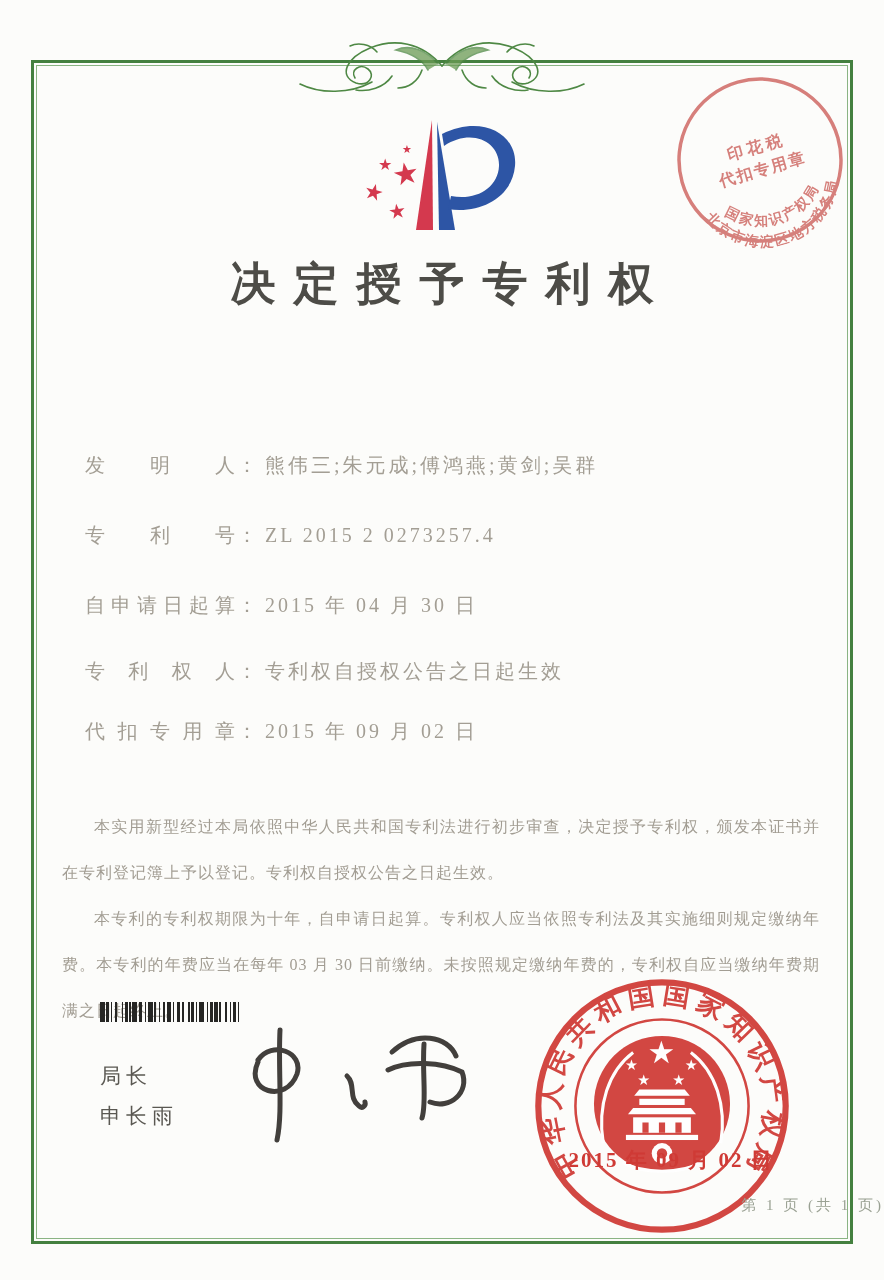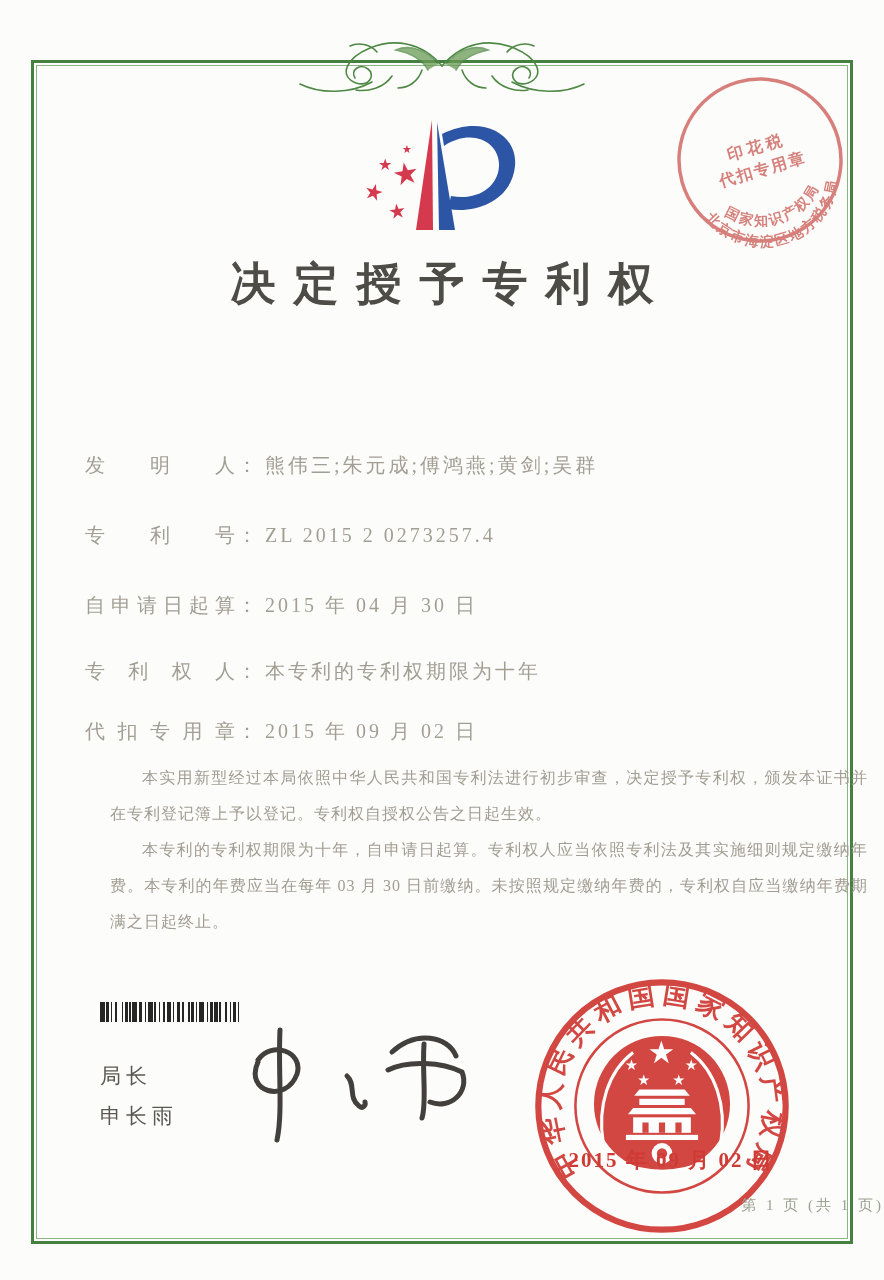--- a/index.html
+++ b/index.html
@@ -25,23 +25,23 @@
   .title{position:absolute;left:0;top:254px;width:100%;text-align:center;
     font-size:45px;font-weight:700;letter-spacing:18px;color:#4d4c47;text-indent:18px;}
   
   .field{position:absolute;left:85px;font-size:20px;color:#a39e94;
     letter-spacing:2px;white-space:nowrap;}
   .f-label{display:inline-block;width:152px;text-align:justify;
     text-align-last:justify;vertical-align:bottom;}
   .f-colon{display:inline-block;margin-right:6px;}
   .f-value{letter-spacing:3px;}
   
-  .body-text{position:absolute;left:62px;top:760px;width:758px;
-    font-size:16px;line-height:36px;color:#a29d93;text-align:justify;
-    letter-spacing:1px;margin-left:48px;}
+  .body-text{position:absolute;left:62px;top:804px;width:758px;
+    font-size:16px;line-height:46px;color:#a29d93;text-align:justify;
+    letter-spacing:1px;}
   .body-text p{margin:0;text-indent:2em;}
   
   .barcode{position:absolute;left:100px;top:1002px;width:238px;height:20px;
     display:flex;align-items:stretch;}
   .barcode .b{background:#262624;}
   .barcode .w{background:transparent;}
   
   .sig-title{position:absolute;left:100px;top:1062px;font-size:21px;
     letter-spacing:5px;color:#5a5852;}
   .sig-name{position:absolute;left:100px;top:1102px;font-size:21px;
@@ -116,21 +116,21 @@
   <div class="field" style="top:452px">
     <span class="f-label">发明人</span><span class="f-colon">：</span><span class="f-value">熊伟三;朱元成;傅鸿燕;黄剑;吴群</span>
   </div>
   <div class="field" style="top:522px">
     <span class="f-label">专利号</span><span class="f-colon">：</span><span class="f-value">ZL 2015 2 0273257.4</span>
   </div>
   <div class="field" style="top:592px">
     <span class="f-label">自申请日起算</span><span class="f-colon">：</span><span class="f-value">2015 年 04 月 30 日</span>
   </div>
   <div class="field" style="top:658px">
-    <span class="f-label">专利权人</span><span class="f-colon">：</span><span class="f-value">本专利的专利权期限为十年</span>
+    <span class="f-label">专利权人</span><span class="f-colon">：</span><span class="f-value">专利权自授权公告之日起生效</span>
   </div>
   <div class="field" style="top:718px">
     <span class="f-label">代扣专用章</span><span class="f-colon">：</span><span class="f-value">2015 年 09 月 02 日</span>
   </div>
 
   <div class="body-text">
     <p>本实用新型经过本局依照中华人民共和国专利法进行初步审查，决定授予专利权，颁发本证书并在专利登记簿上予以登记。专利权自授权公告之日起生效。</p>
     <p>本专利的专利权期限为十年，自申请日起算。专利权人应当依照专利法及其实施细则规定缴纳年费。本专利的年费应当在每年 03 月 30 日前缴纳。未按照规定缴纳年费的，专利权自应当缴纳年费期满之日起终止。</p>
   </div>
 

